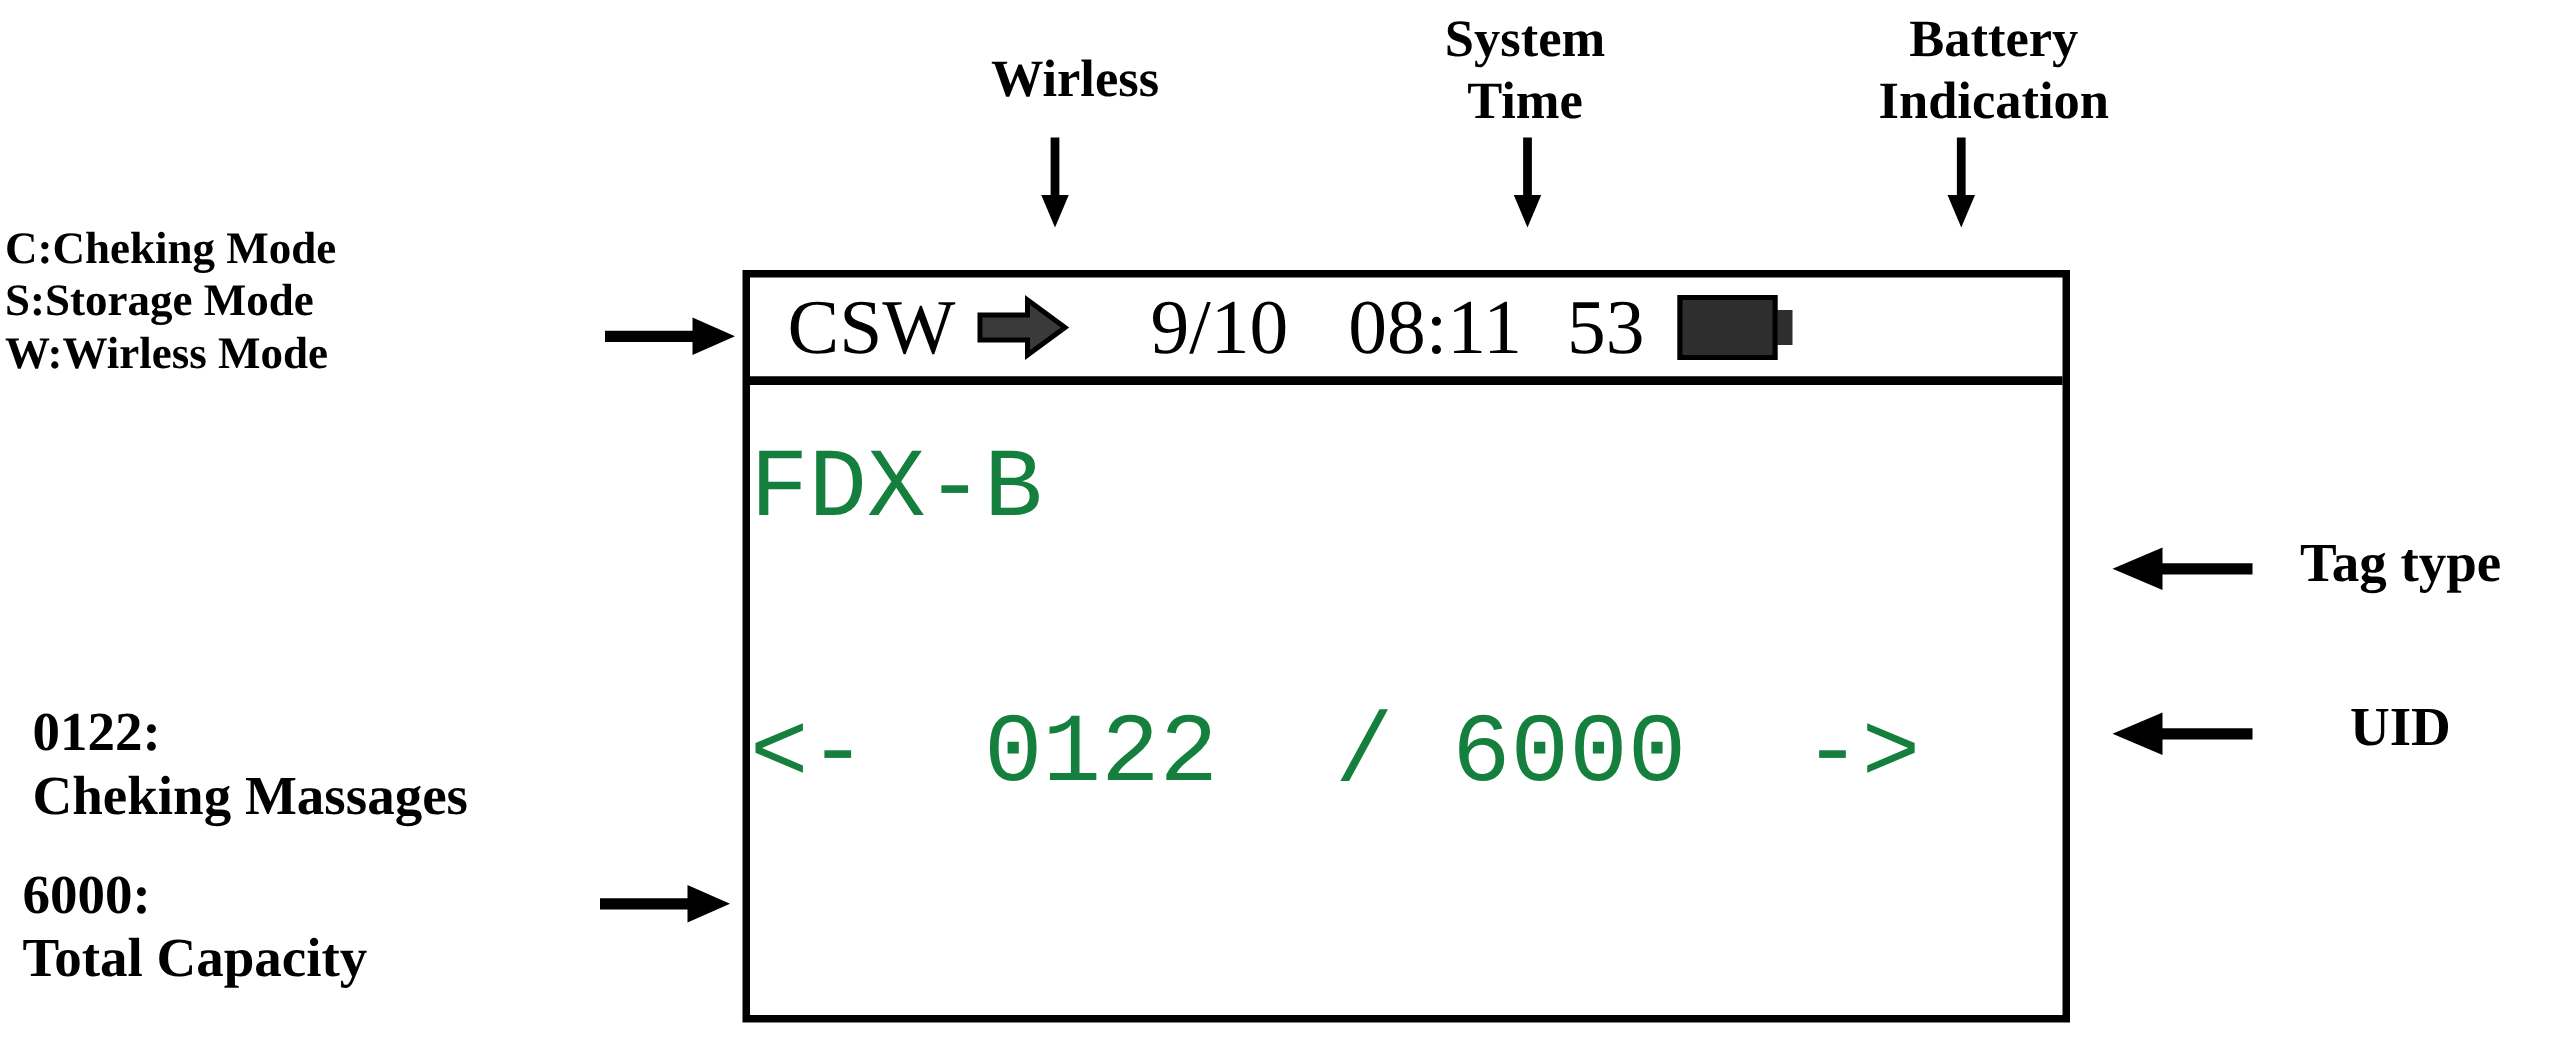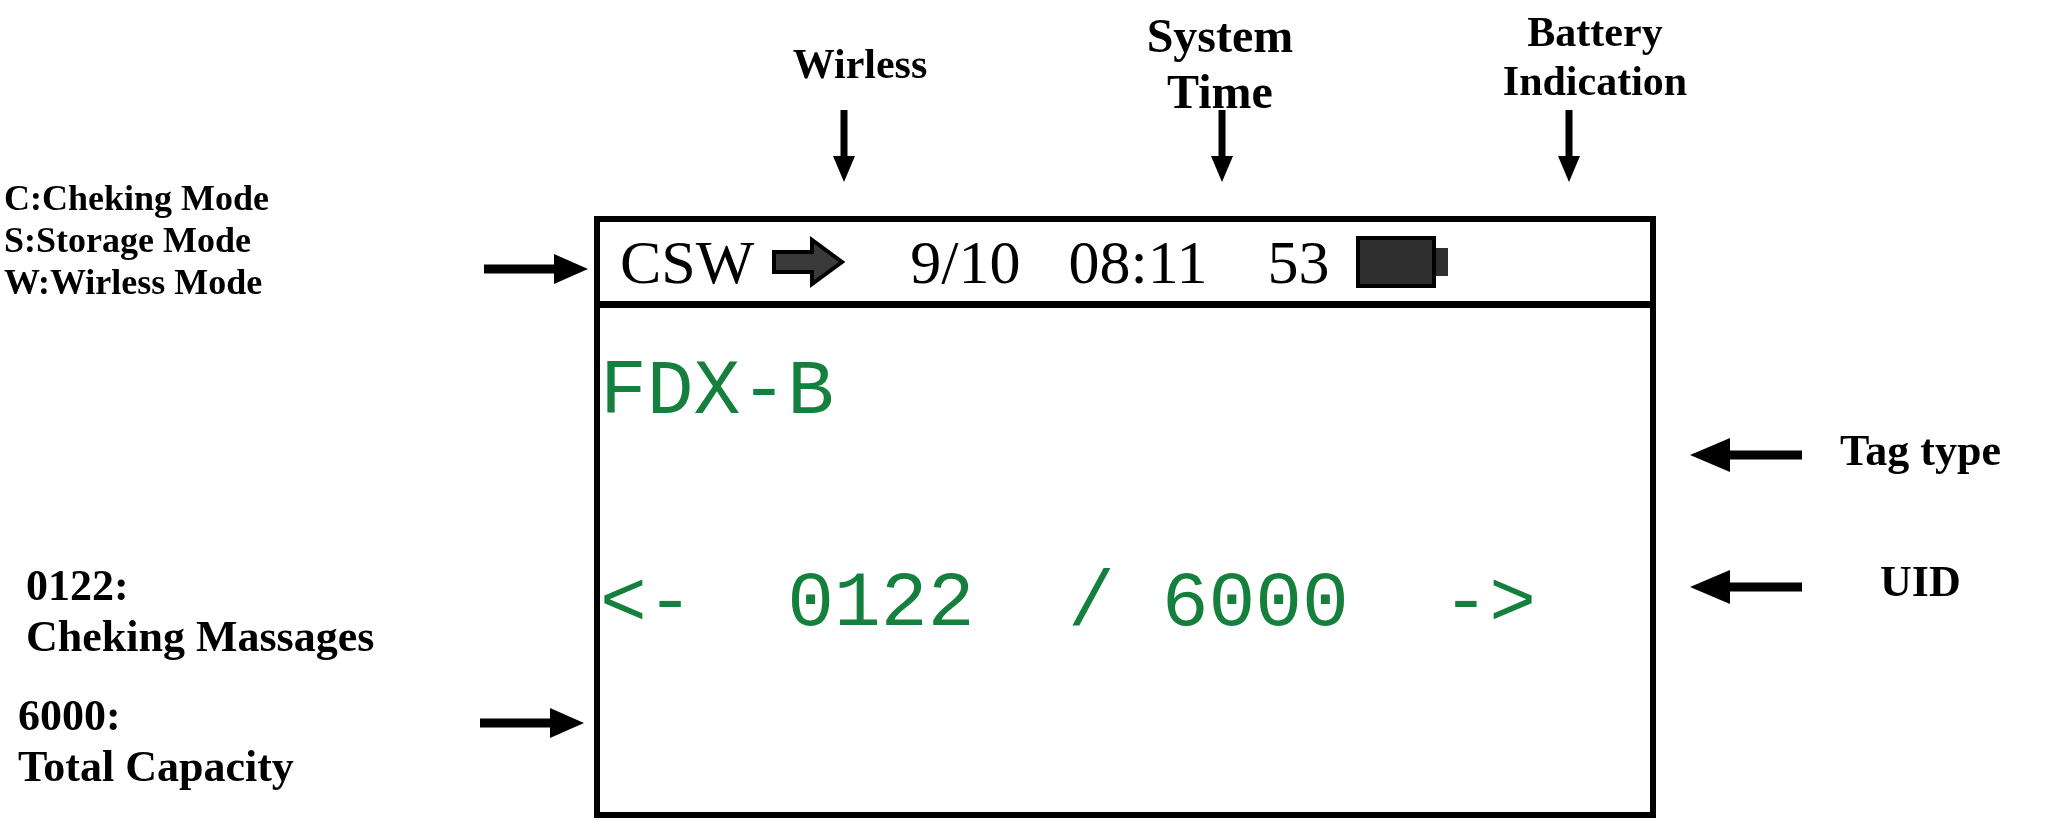--- a/index.html
+++ b/index.html
@@ -33,24 +33,24 @@
     box-sizing:border-box;
     display:flex;align-items:center;
   }
   .sb-text{
     font-family:"Liberation Serif", serif;
     font-size:62px;
     line-height:1;
     color:#000;
     white-space:pre;
   }
-  #sb-mode{margin-left:20px;}
+  #sb-mode{margin-left:30px;}
   #sb-date{margin-left:66px;font-family:Liberation Serif, serif;}
   #sb-time{margin-left:48px;}
-  #sb-batnum{margin-left:60px;}
+  #sb-batnum{margin-left:36px;}
 
   
   #wireless-arrow{
     margin-left:18px;
     width:72px;height:48px;
     display:inline-block;
     position:relative;
     flex:0 0 auto;
   }
 
@@ -82,21 +82,21 @@
   #pager{top:252px;font-size:78px;}
 
   
   svg{display:block;overflow:visible;}
 </style>
 </head>
 <body>
 
 <div class="abs anno" id="lbl-wireless" style="left:760px;top:40px;width:200px;text-align:center;font-size:42px;">Wirless</div>
 
-<div class="abs anno" id="lbl-systime" style="left:1110px;top:8px;width:220px;text-align:center;font-size:48px;">System
+<div class="abs anno" id="lbl-systime" style="left:1110px;top:8px;width:220px;text-align:center;font-size:42px;">System
 Time</div>
 
 <div class="abs anno" id="lbl-battery" style="left:1430px;top:8px;width:330px;text-align:center;font-size:42px;">Battery
 Indication</div>
 
 <div class="abs" style="left:832px;top:110px;width:24px;height:72px;">
   <svg width="24" height="72" viewBox="0 0 24 72">
     <line x1="12" y1="0" x2="12" y2="52" stroke="#000" stroke-width="7"></line>
     <polygon points="12,72 1,46 23,46" fill="#000"></polygon>
   </svg>

